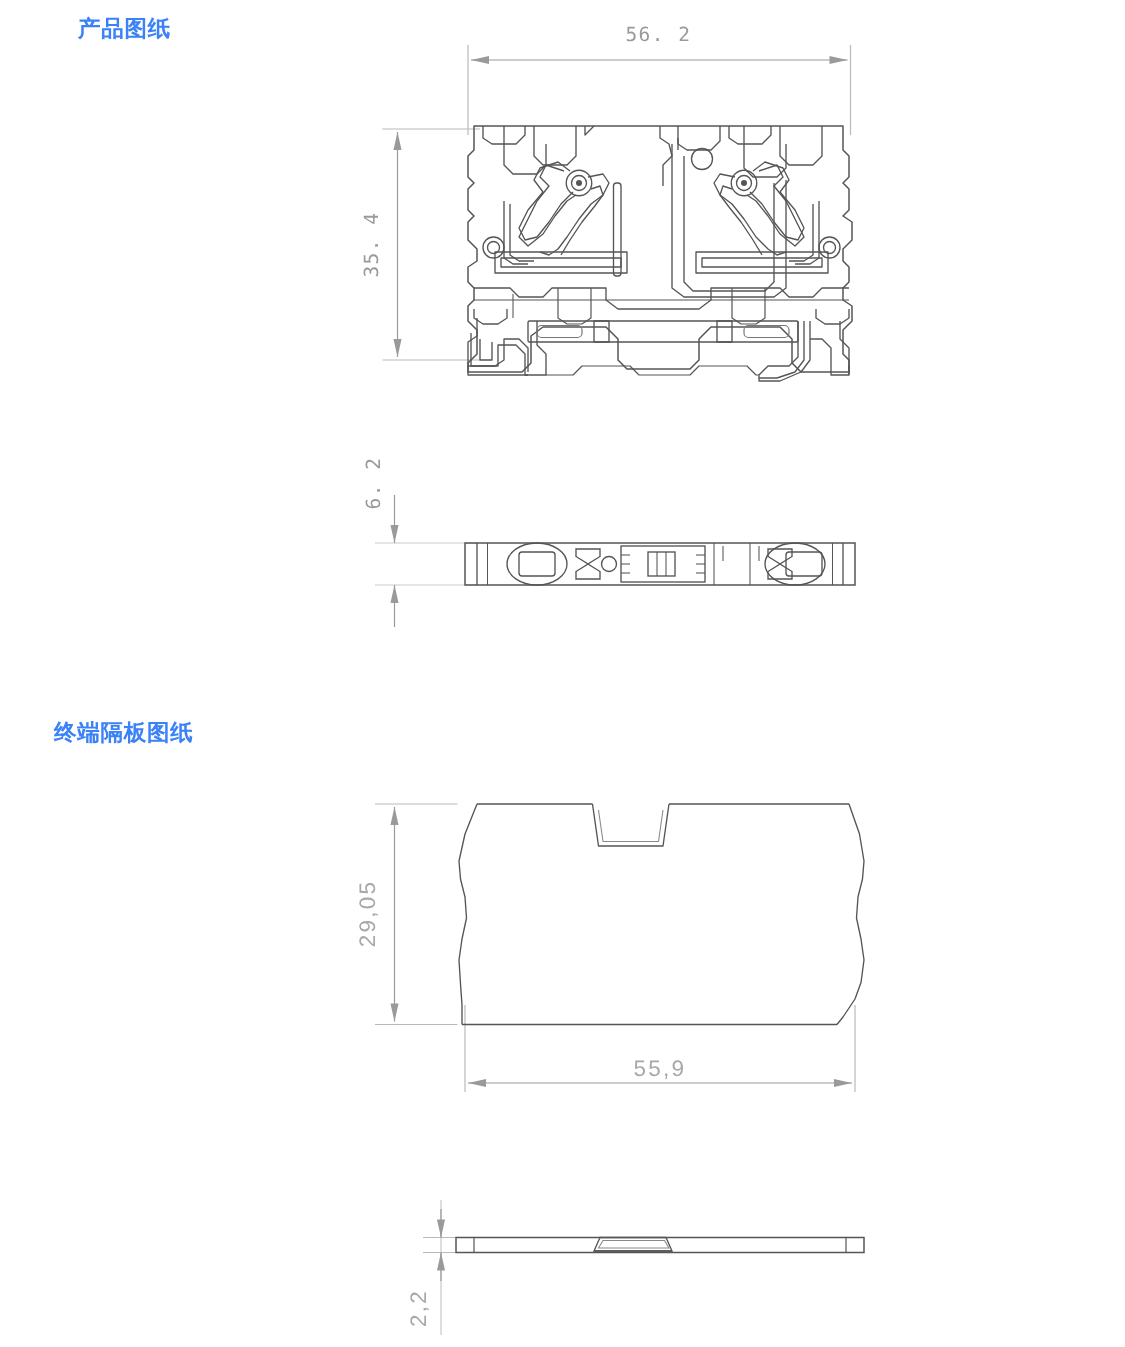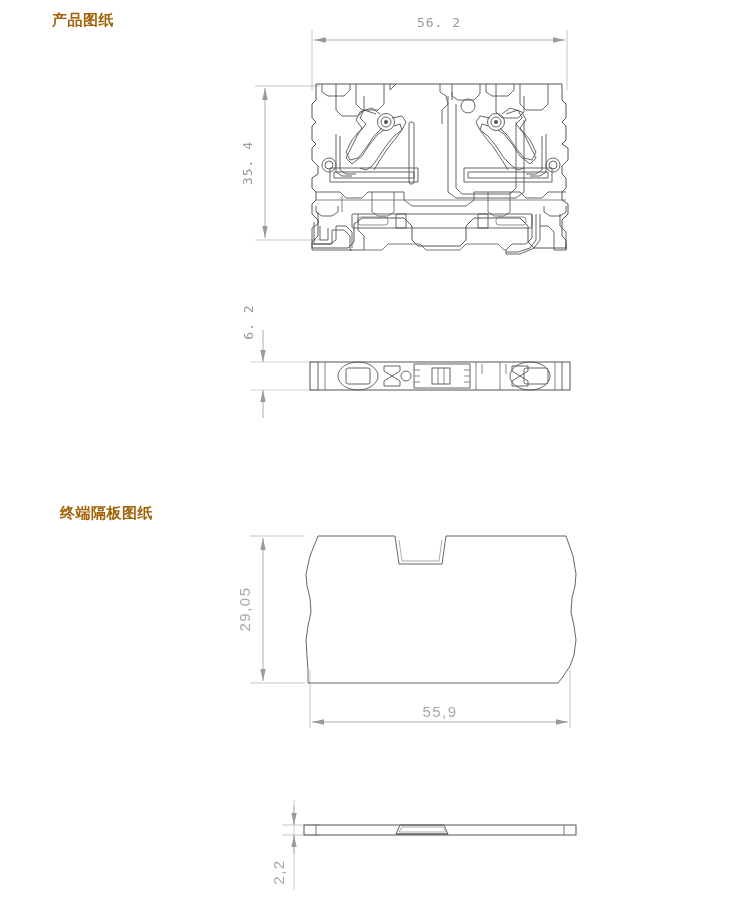--- a/index.html
+++ b/index.html
@@ -18,27 +18,27 @@
   .page {
     position: relative;
     width: 750px;
     height: 898px;
     background: #ffffff;
   }
   .section-title {
     position: absolute;
     font-size: 15px;
     font-weight: bold;
-    color: #a16207;
+    color: #3b82f6;
     letter-spacing: 0.5px;
     white-space: nowrap;
     line-height: 1;
   }
   #title-product  { left: 52px; top: 12px; }
-  #title-endplate { left: 60px; top: 481px; margin-top: 24px; }
+  #title-endplate { left: 36px; top: 481px; }
 
   .svg-layer {
     position: absolute;
     left: 0;
     top: 0;
     width: 750px;
     height: 898px;
   }
   .dim-text {
     font-family: "DejaVu Sans Mono", monospace;

